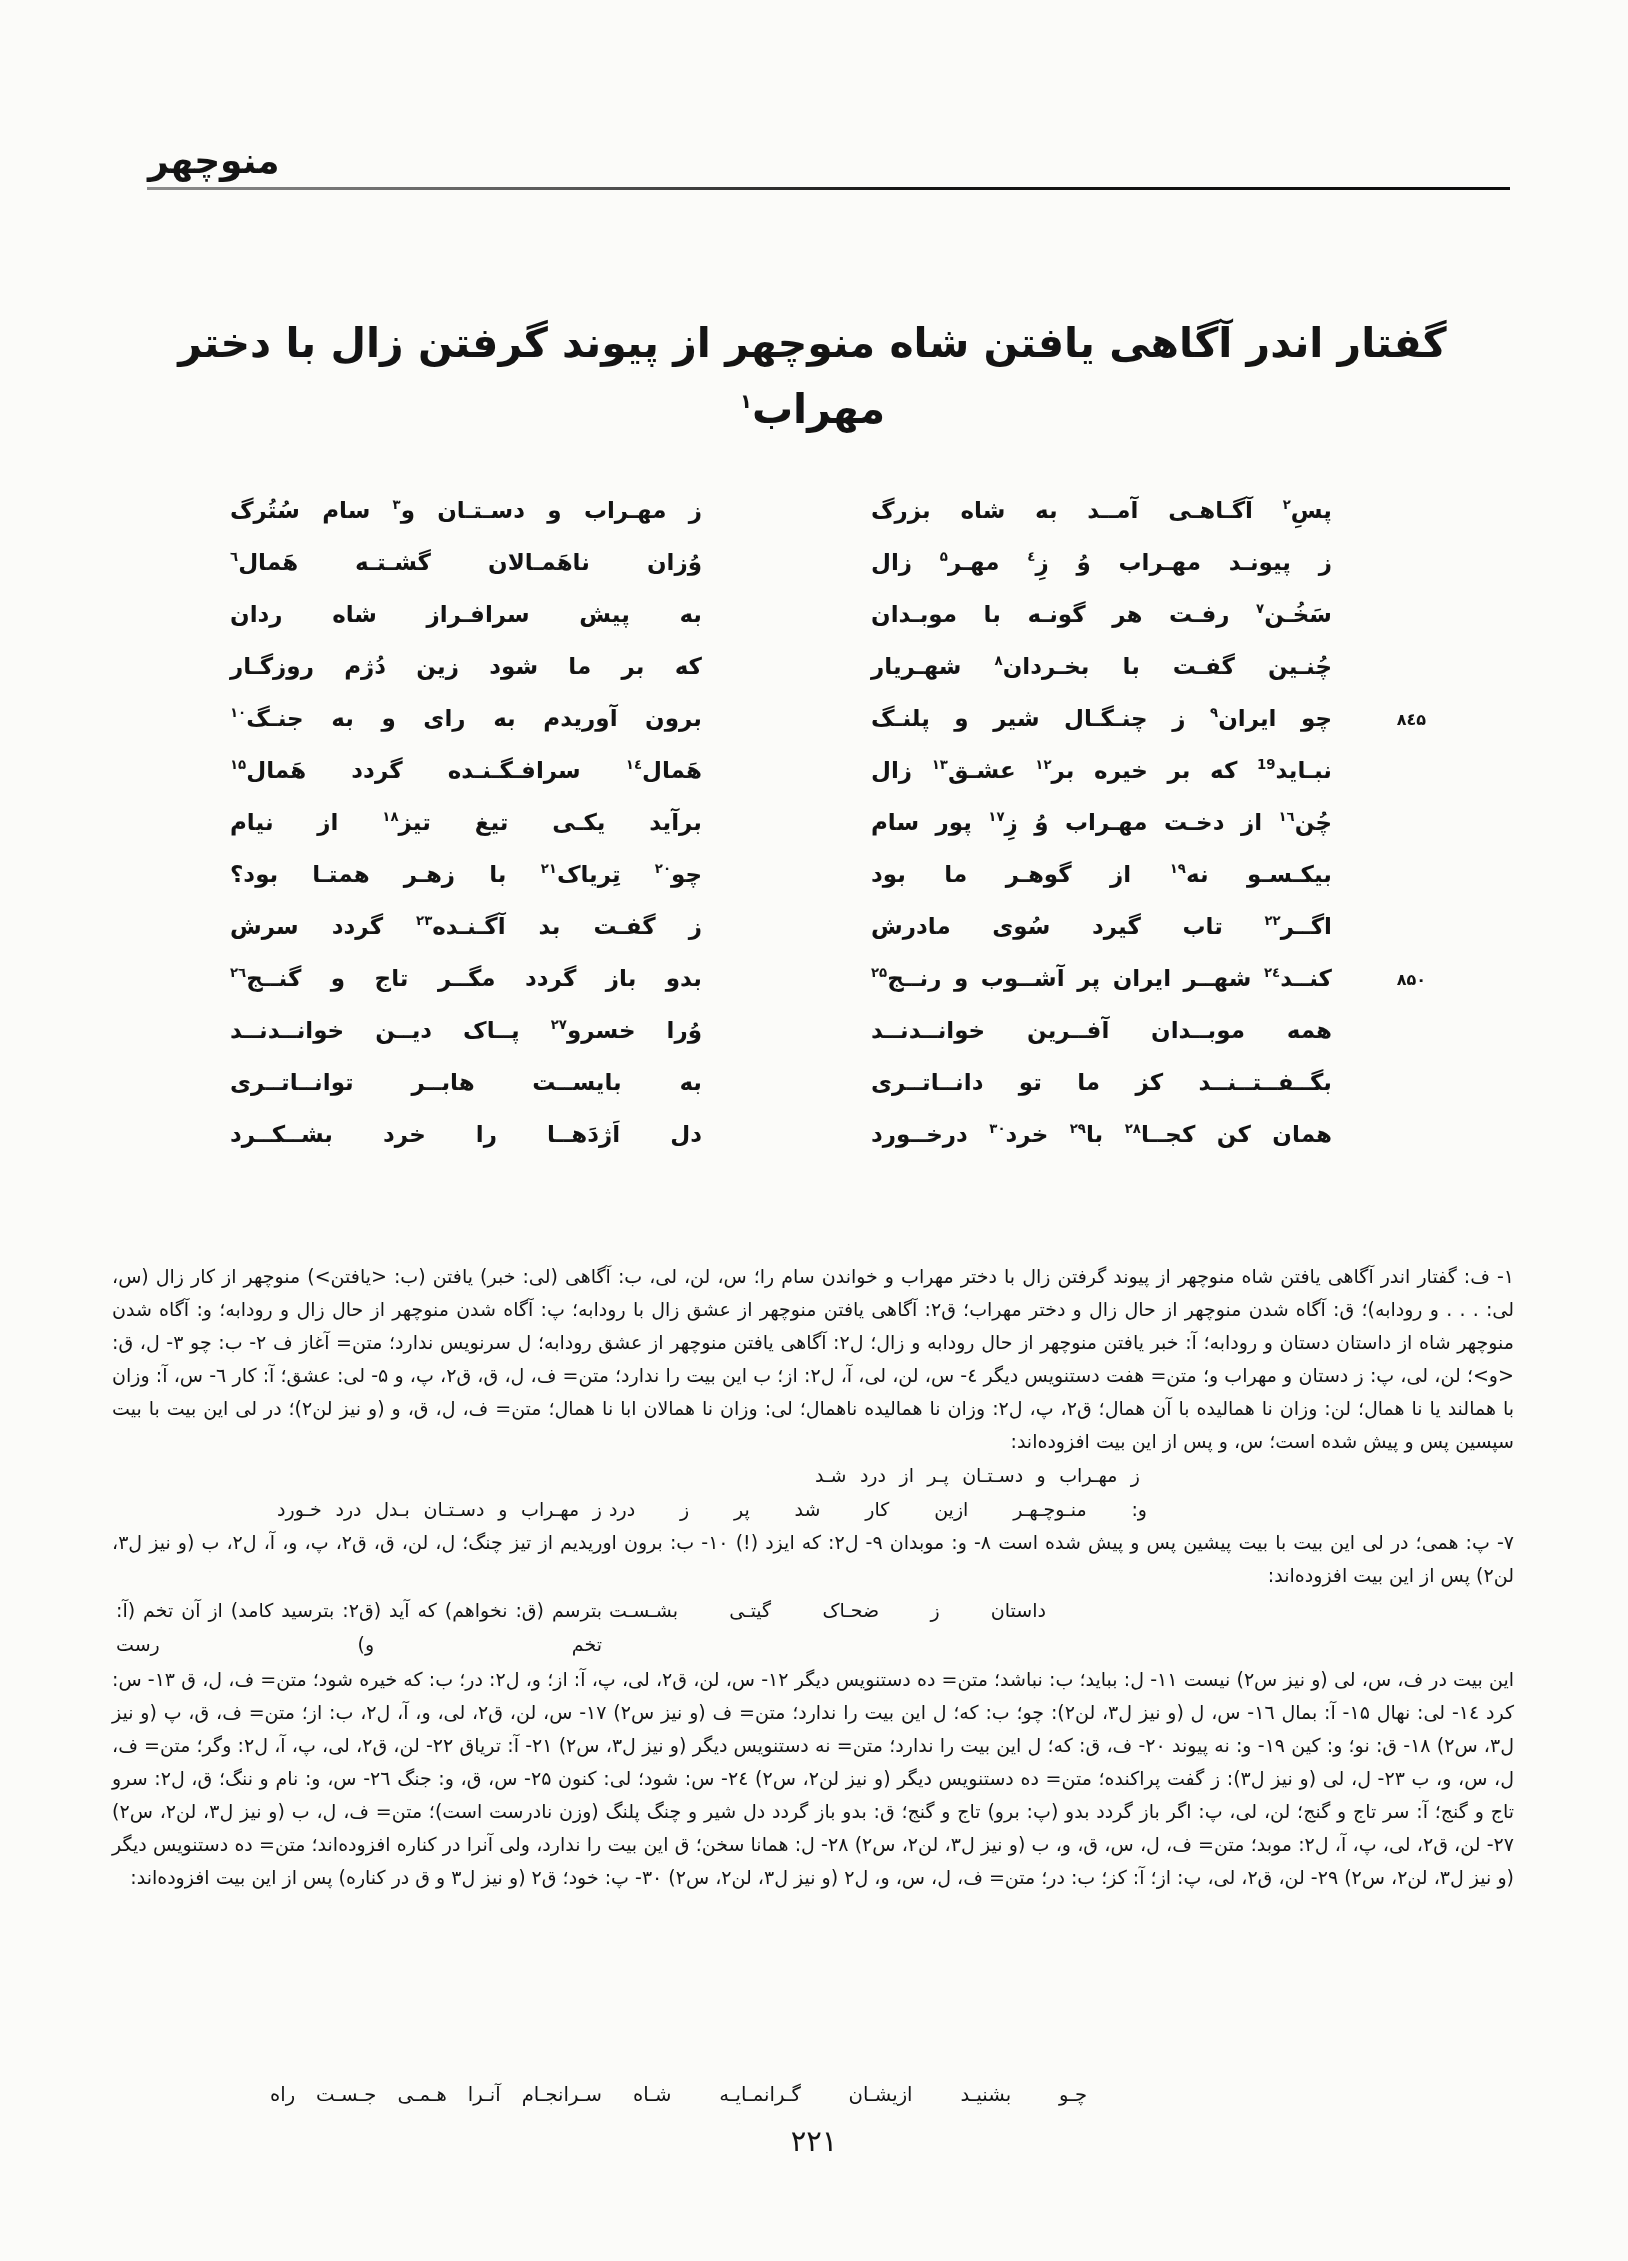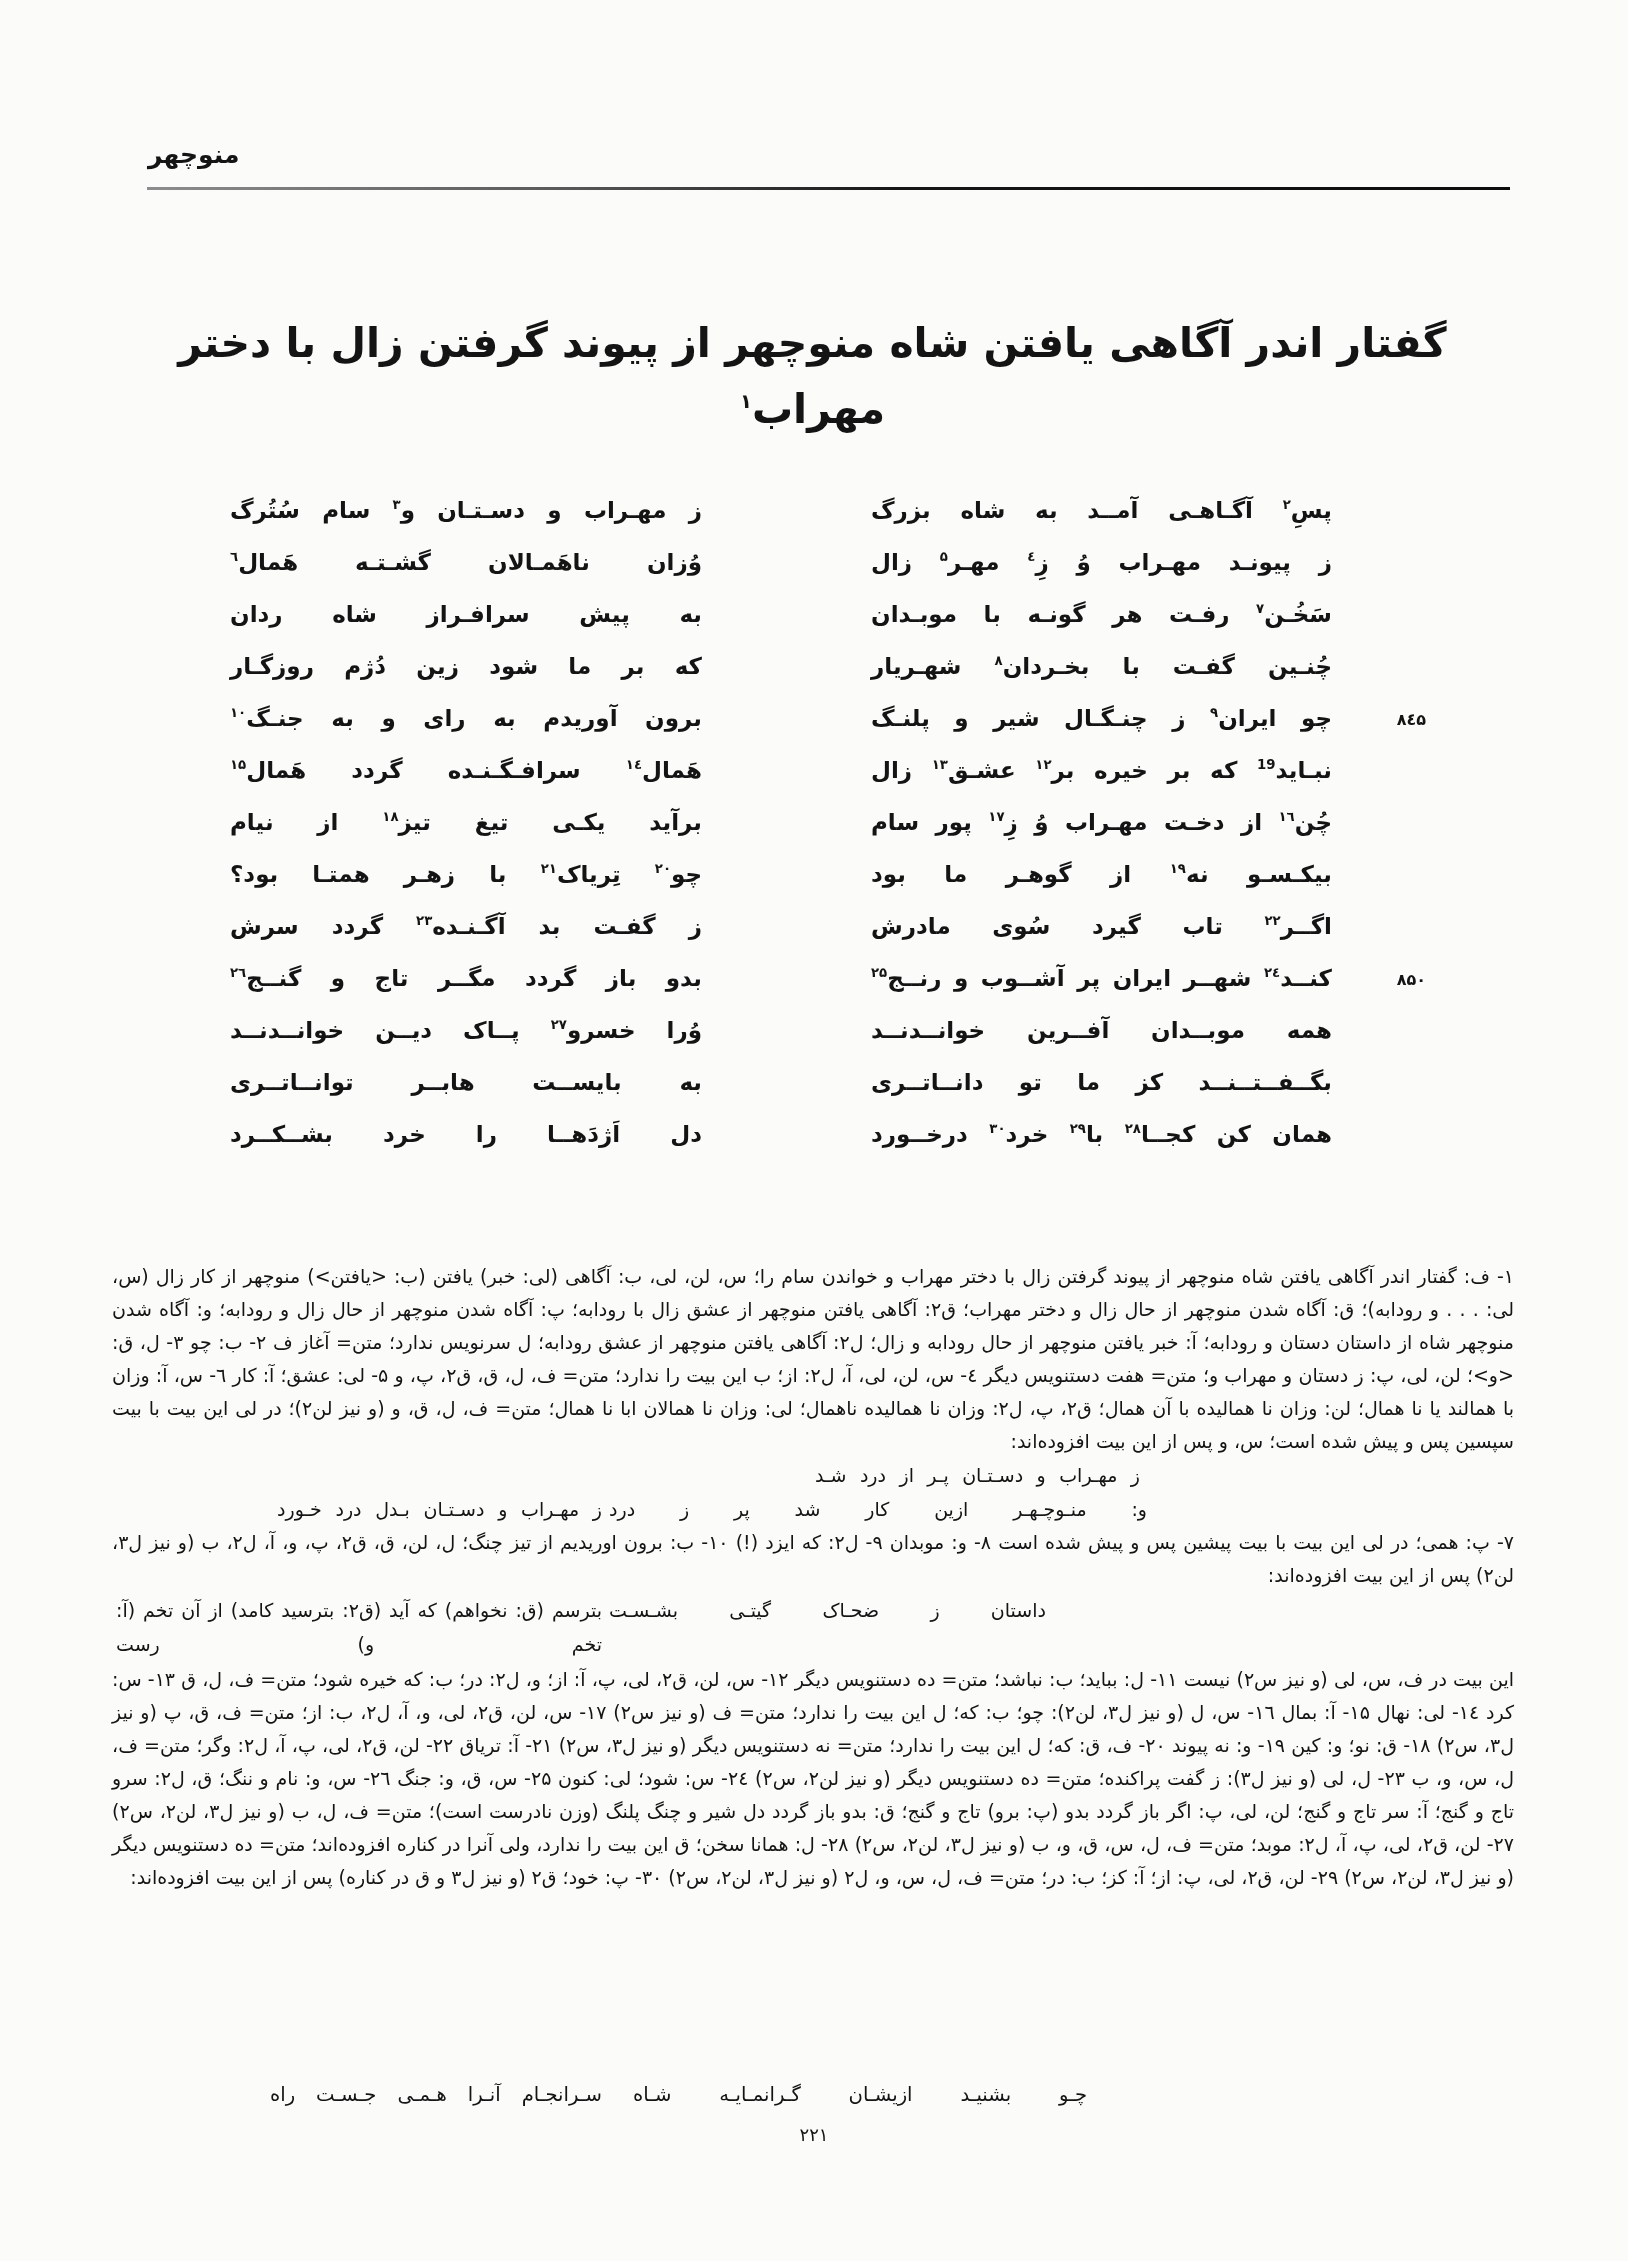--- a/index.html
+++ b/index.html
@@ -9,21 +9,21 @@
     margin:0 auto;
     background:#fbfbf9;
     color:#141414;
     font-family:"DejaVu Sans","Liberation Sans",sans-serif;
     direction:rtl;
     overflow:hidden;
   }
   
   .running-head{
     position:absolute;left:148px;top:140px;
-    font-size:25px;font-weight:bold;letter-spacing:0.7px;
+    font-size:36px;font-weight:bold;letter-spacing:0.7px;
     direction:rtl;
   }
   .head-rule{
     position:absolute;left:147px;top:187px;width:1363px;height:2.8px;
     background:linear-gradient(to right,#8d8d8d 0%,#5a5a5a 30%,#161616 55%,#0d0d0d 100%);
   }
   
   .chapter-title{
     position:absolute;top:311px;right:115px;left:112px;
     margin:0;text-align:center;
@@ -67,21 +67,21 @@
   .closing-verse{
     position:absolute;top:2075px;right:541px;width:818px;
     font-size:19.6px;line-height:39px;
     display:flex;direction:rtl;
   }
   .closing-verse .vh{display:inline-block;text-align:justify;text-align-last:justify;word-spacing:2.8px;}
   .closing-verse .vh.r{width:454px;}
   .closing-verse .vh.l{width:332px;margin-right:31px;}
   .page-number{
     position:absolute;top:2124px;left:0;right:0;
-    text-align:center;font-size:18px;letter-spacing:1.4px;
+    text-align:center;font-size:29px;letter-spacing:1.4px;
   }
 </style>
 </head>
 <body>
 
 <div class="page">
 
   <div class="running-head">منوچهر</div>
   <div class="head-rule"></div>
 

